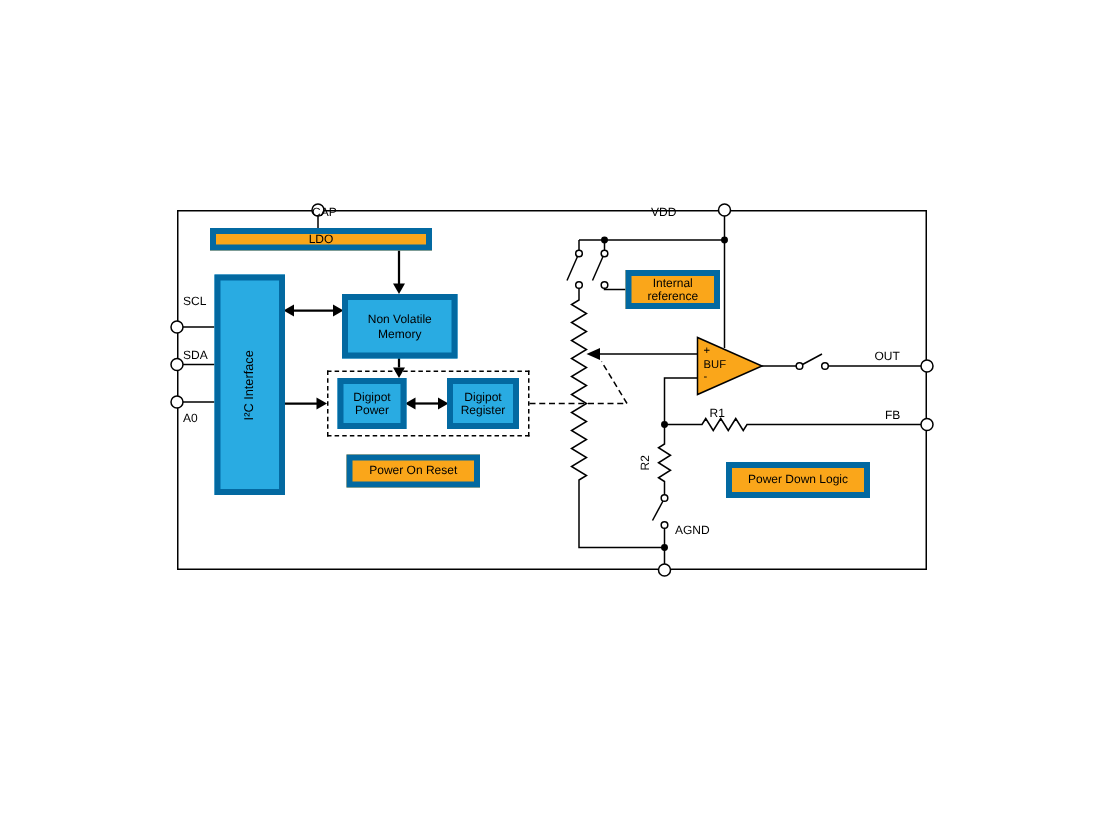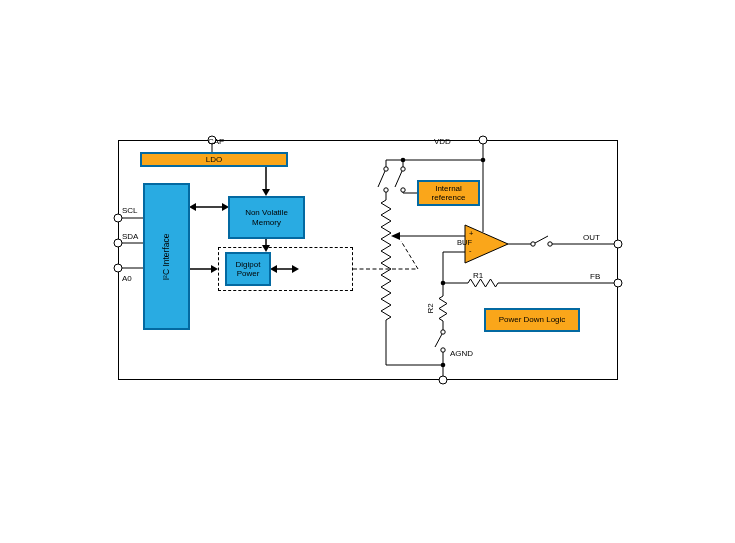--- a/index.html
+++ b/index.html
@@ -1,21 +1,21 @@
 <!DOCTYPE html>
 <html style="--orange: #FAA61A; --cyan: #29ABE2;"><head>
 <meta charset="utf-8">
 <style>
   html,body{margin:0;padding:0;background:#fff;}
   .stage{position:relative;width:735px;height:543px;background:#fff;
          font-family:"Liberation Sans",sans-serif;overflow:hidden;}
   svg.wiring{position:absolute;left:0;top:0;}
   .block{position:absolute;display:flex;align-items:center;justify-content:center;
          text-align:center;font-size:8px;line-height:1.15;color:#000;
-         border:2px solid #0369a1;box-sizing:border-box;z-index:2;}
+         border:4px solid #0369a1;box-sizing:border-box;z-index:2;}
   .orange{background:var(--orange,#FAA61A);}
   .cyan{background:var(--cyan,#29ABE2);}
   .dashedbox{position:absolute;border:1px dashed #000;box-sizing:border-box;z-index:1;}
   .lbl{position:absolute;font-size:8px;color:#000;white-space:nowrap;z-index:3;}
   .lbl.small{font-size:7.5px;}
   .vert span{transform:rotate(-90deg);white-space:nowrap;display:block;font-size:8.5px;}
   .rot{transform:rotate(-90deg);}
 </style>
 </head>
 <body>
@@ -132,37 +132,43 @@
   <div class="block cyan" style="left:228px;top:196px;width:77px;height:43px;padding:12px 6px">
     <span>Non Volatile Memory</span>
   </div>
 
   <div class="dashedbox" style="left:218px;top:247px;width:135px;height:44px"></div>
 
   <div class="block cyan" style="left:225px;top:252px;width:46px;height:34px;padding:0 4px">
     <span>Digipot Power</span>
   </div>
 
+  <div class="block cyan" style="left:298px;top:252px;width:48px;height:34px;padding:0 4px">
+    <span>Digipot Register</span>
+  </div>
 
+  <div class="block orange" style="left:231px;top:303px;width:89px;height:22px">
+    <span>Power On Reset</span>
+  </div>
 
   <div class="block orange" style="left:484px;top:308px;width:96px;height:24px">
     <span>Power Down Logic</span>
   </div>
 
   <div class="block orange" style="left:417px;top:180px;width:63px;height:26px;padding:0 6px">
     <span>Internal reference</span>
   </div>
 
   <div class="lbl small" style="left:469px;top:229px">+</div>
   <div class="lbl small" style="left:469px;top:246px">-</div>
-  <div class="lbl small" style="left:457px;top:238px">BUF</div>
+  <div class="lbl small" style="left:469px;top:238px">BUF</div>
 
   <div class="lbl" style="left:208px;top:137px">CAP</div>
   <div class="lbl" style="left:434px;top:137px">VDD</div>
-  <div class="lbl" style="left:122px;top:206px">SCL</div>
+  <div class="lbl" style="left:122px;top:196px">SCL</div>
   <div class="lbl" style="left:122px;top:232px">SDA</div>
   <div class="lbl" style="left:122px;top:274px">A0</div>
   <div class="lbl" style="left:583px;top:233px">OUT</div>
   <div class="lbl" style="left:590px;top:272px">FB</div>
   <div class="lbl" style="left:450px;top:349px">AGND</div>
 
   <div class="lbl" style="left:473px;top:271px">R1</div>
   <div class="lbl rot" style="left:425px;top:304px">R2</div>
 
 </div>

